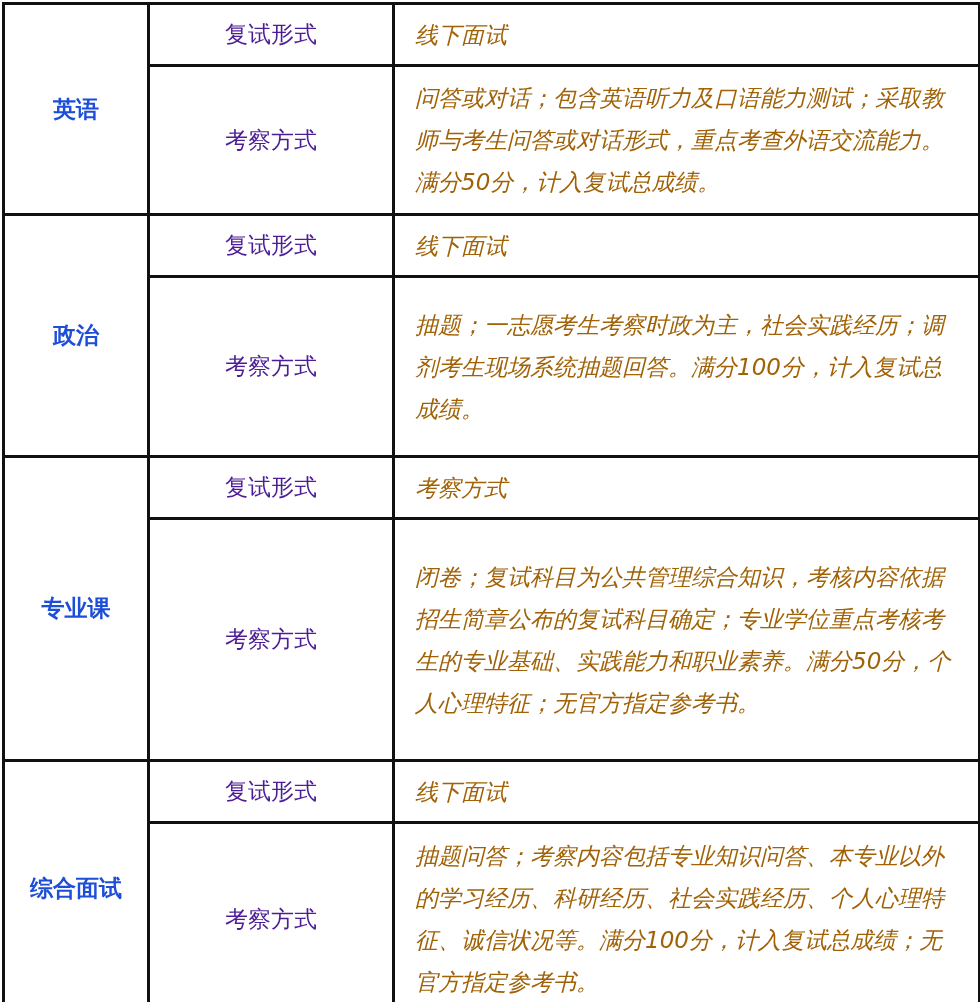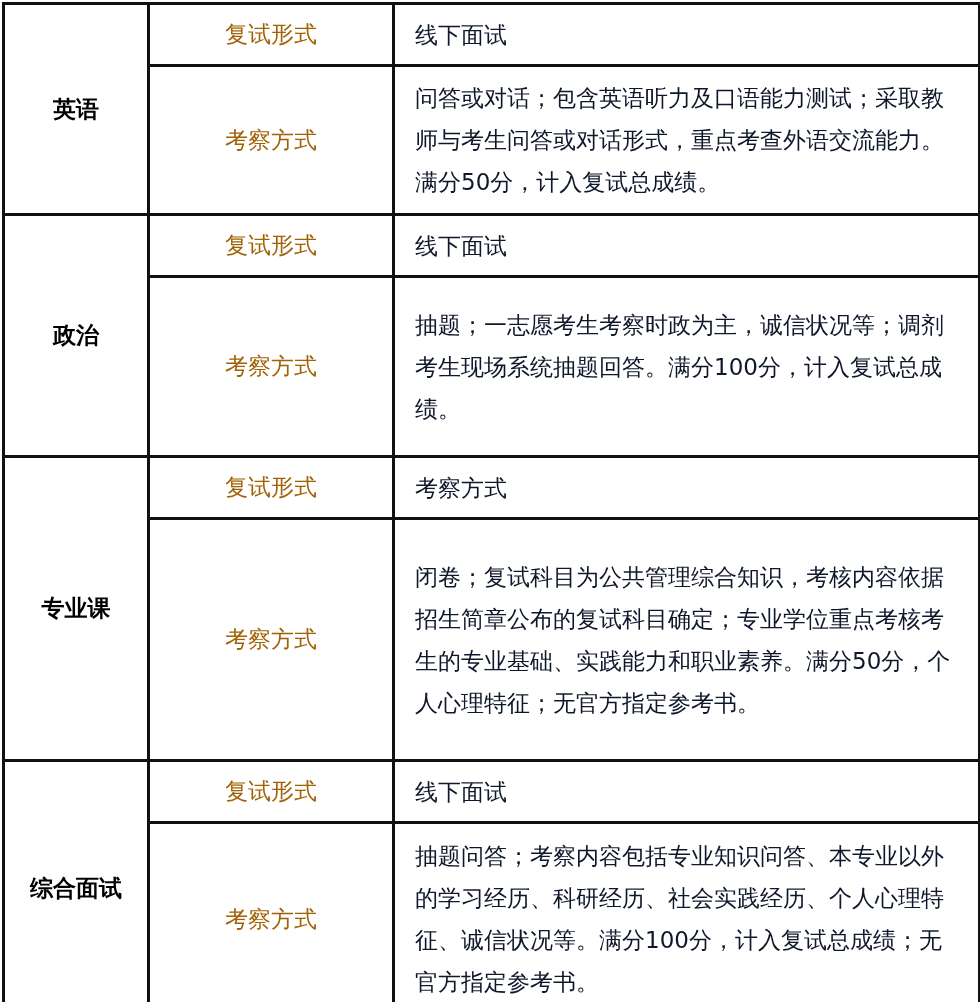--- a/index.html
+++ b/index.html
@@ -27,31 +27,32 @@
       padding: 0;
       vertical-align: middle;
       font-size: 23px;
     }
     col.c1 { width: 145px; }
     col.c2 { width: 245px; }
     col.c3 { width: 586px; }
     td.subject {
       text-align: center;
       font-weight: bold;
-      color: #000000;
+      color: #1d4ed8;
       font-size: 23px;
     }
     td.label {
       text-align: center;
-      color: #a16207;
+      color: #4c1d95;
     }
     td.value {
       padding: 0 16px 0 20px !important;
-      color: #0f172a;
+      color: #a16207;
       line-height: 42px;
+      font-style: italic;
     }
     tr.form-row td.label,
     tr.form-row td.value {
       height: 59px;
     }
     tr.method-row td.value {
       padding-top: 10px !important;
       padding-bottom: 10px !important;
     }
   </style>
@@ -76,21 +77,21 @@
       <td class="value">问答或对话；包含英语听力及口语能力测试；采取教师与考生问答或对话形式，重点考查外语交流能力。满分50分，计入复试总成绩。</td>
     </tr>
 
     <tr class="form-row">
       <td class="subject" rowspan="2">政治</td>
       <td class="label">复试形式</td>
       <td class="value">线下面试</td>
     </tr>
     <tr class="method-row" style="height:180px">
       <td class="label">考察方式</td>
-      <td class="value">抽题；一志愿考生考察时政为主，诚信状况等；调剂考生现场系统抽题回答。满分100分，计入复试总成绩。</td>
+      <td class="value">抽题；一志愿考生考察时政为主，社会实践经历；调剂考生现场系统抽题回答。满分100分，计入复试总成绩。</td>
     </tr>
 
     <tr class="form-row">
       <td class="subject" rowspan="2">专业课</td>
       <td class="label">复试形式</td>
       <td class="value">考察方式</td>
     </tr>
     <tr class="method-row" style="height:242px">
       <td class="label">考察方式</td>
       <td class="value">闭卷；复试科目为公共管理综合知识，考核内容依据招生简章公布的复试科目确定；专业学位重点考核考生的专业基础、实践能力和职业素养。满分50分，个人心理特征；无官方指定参考书。</td>

